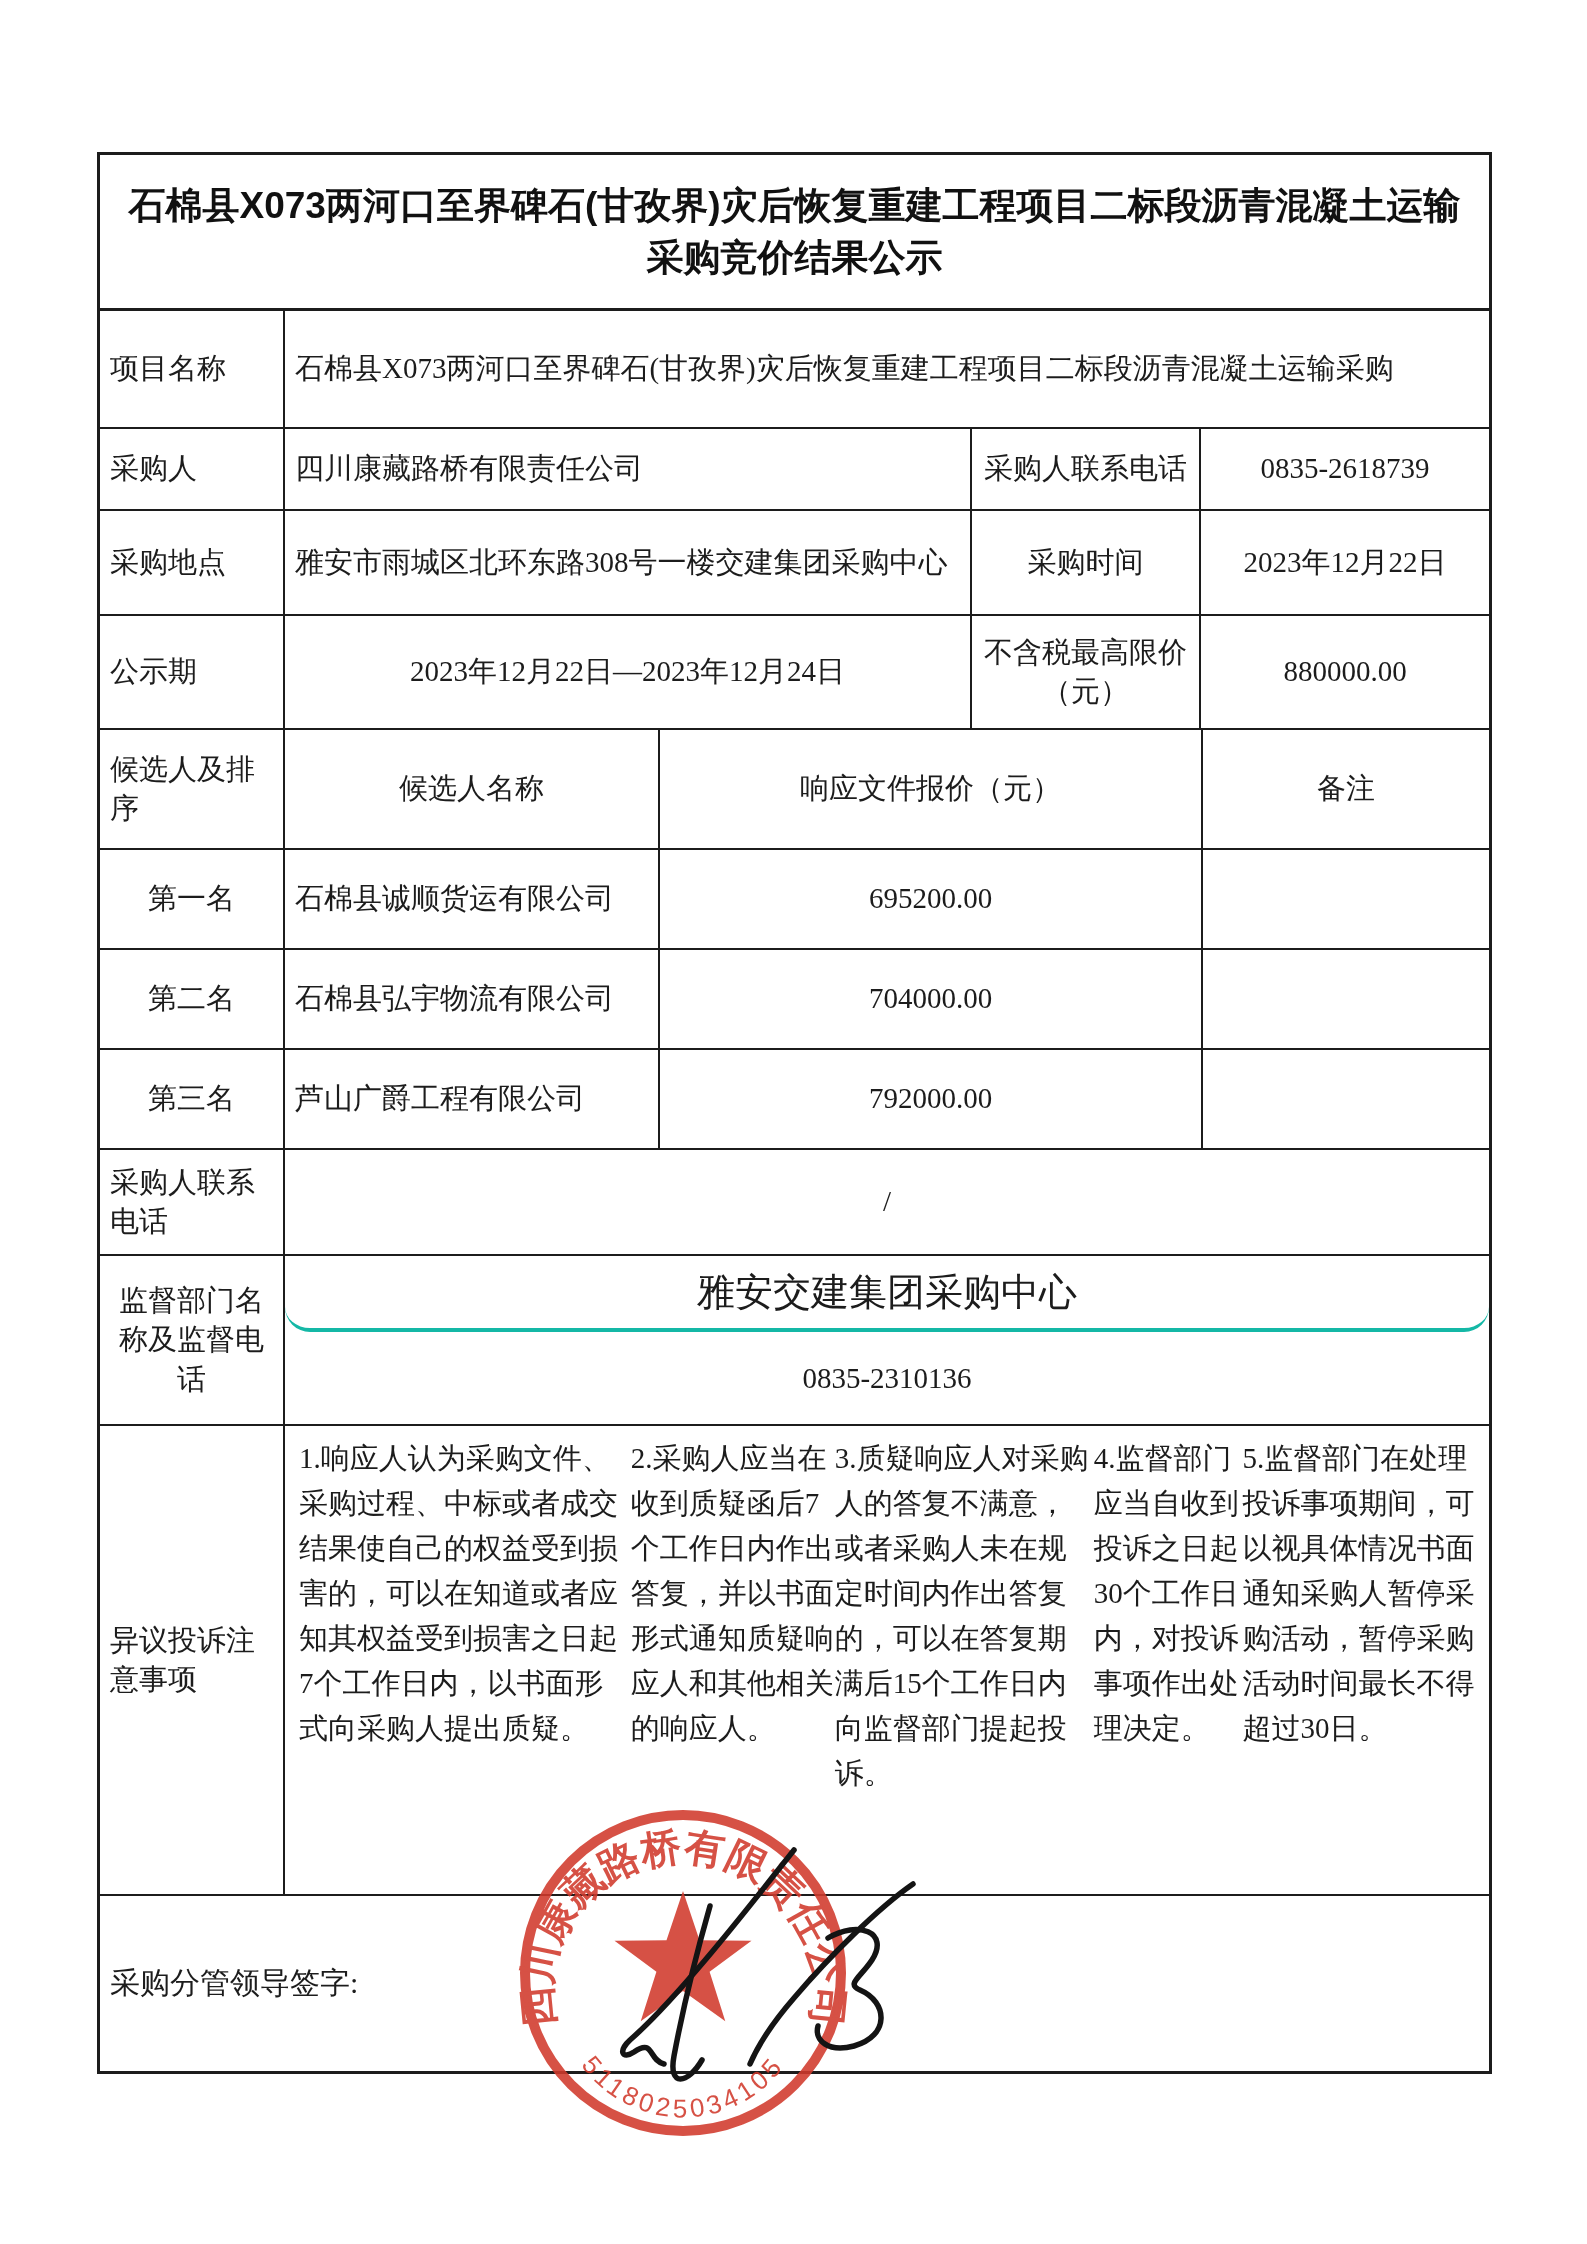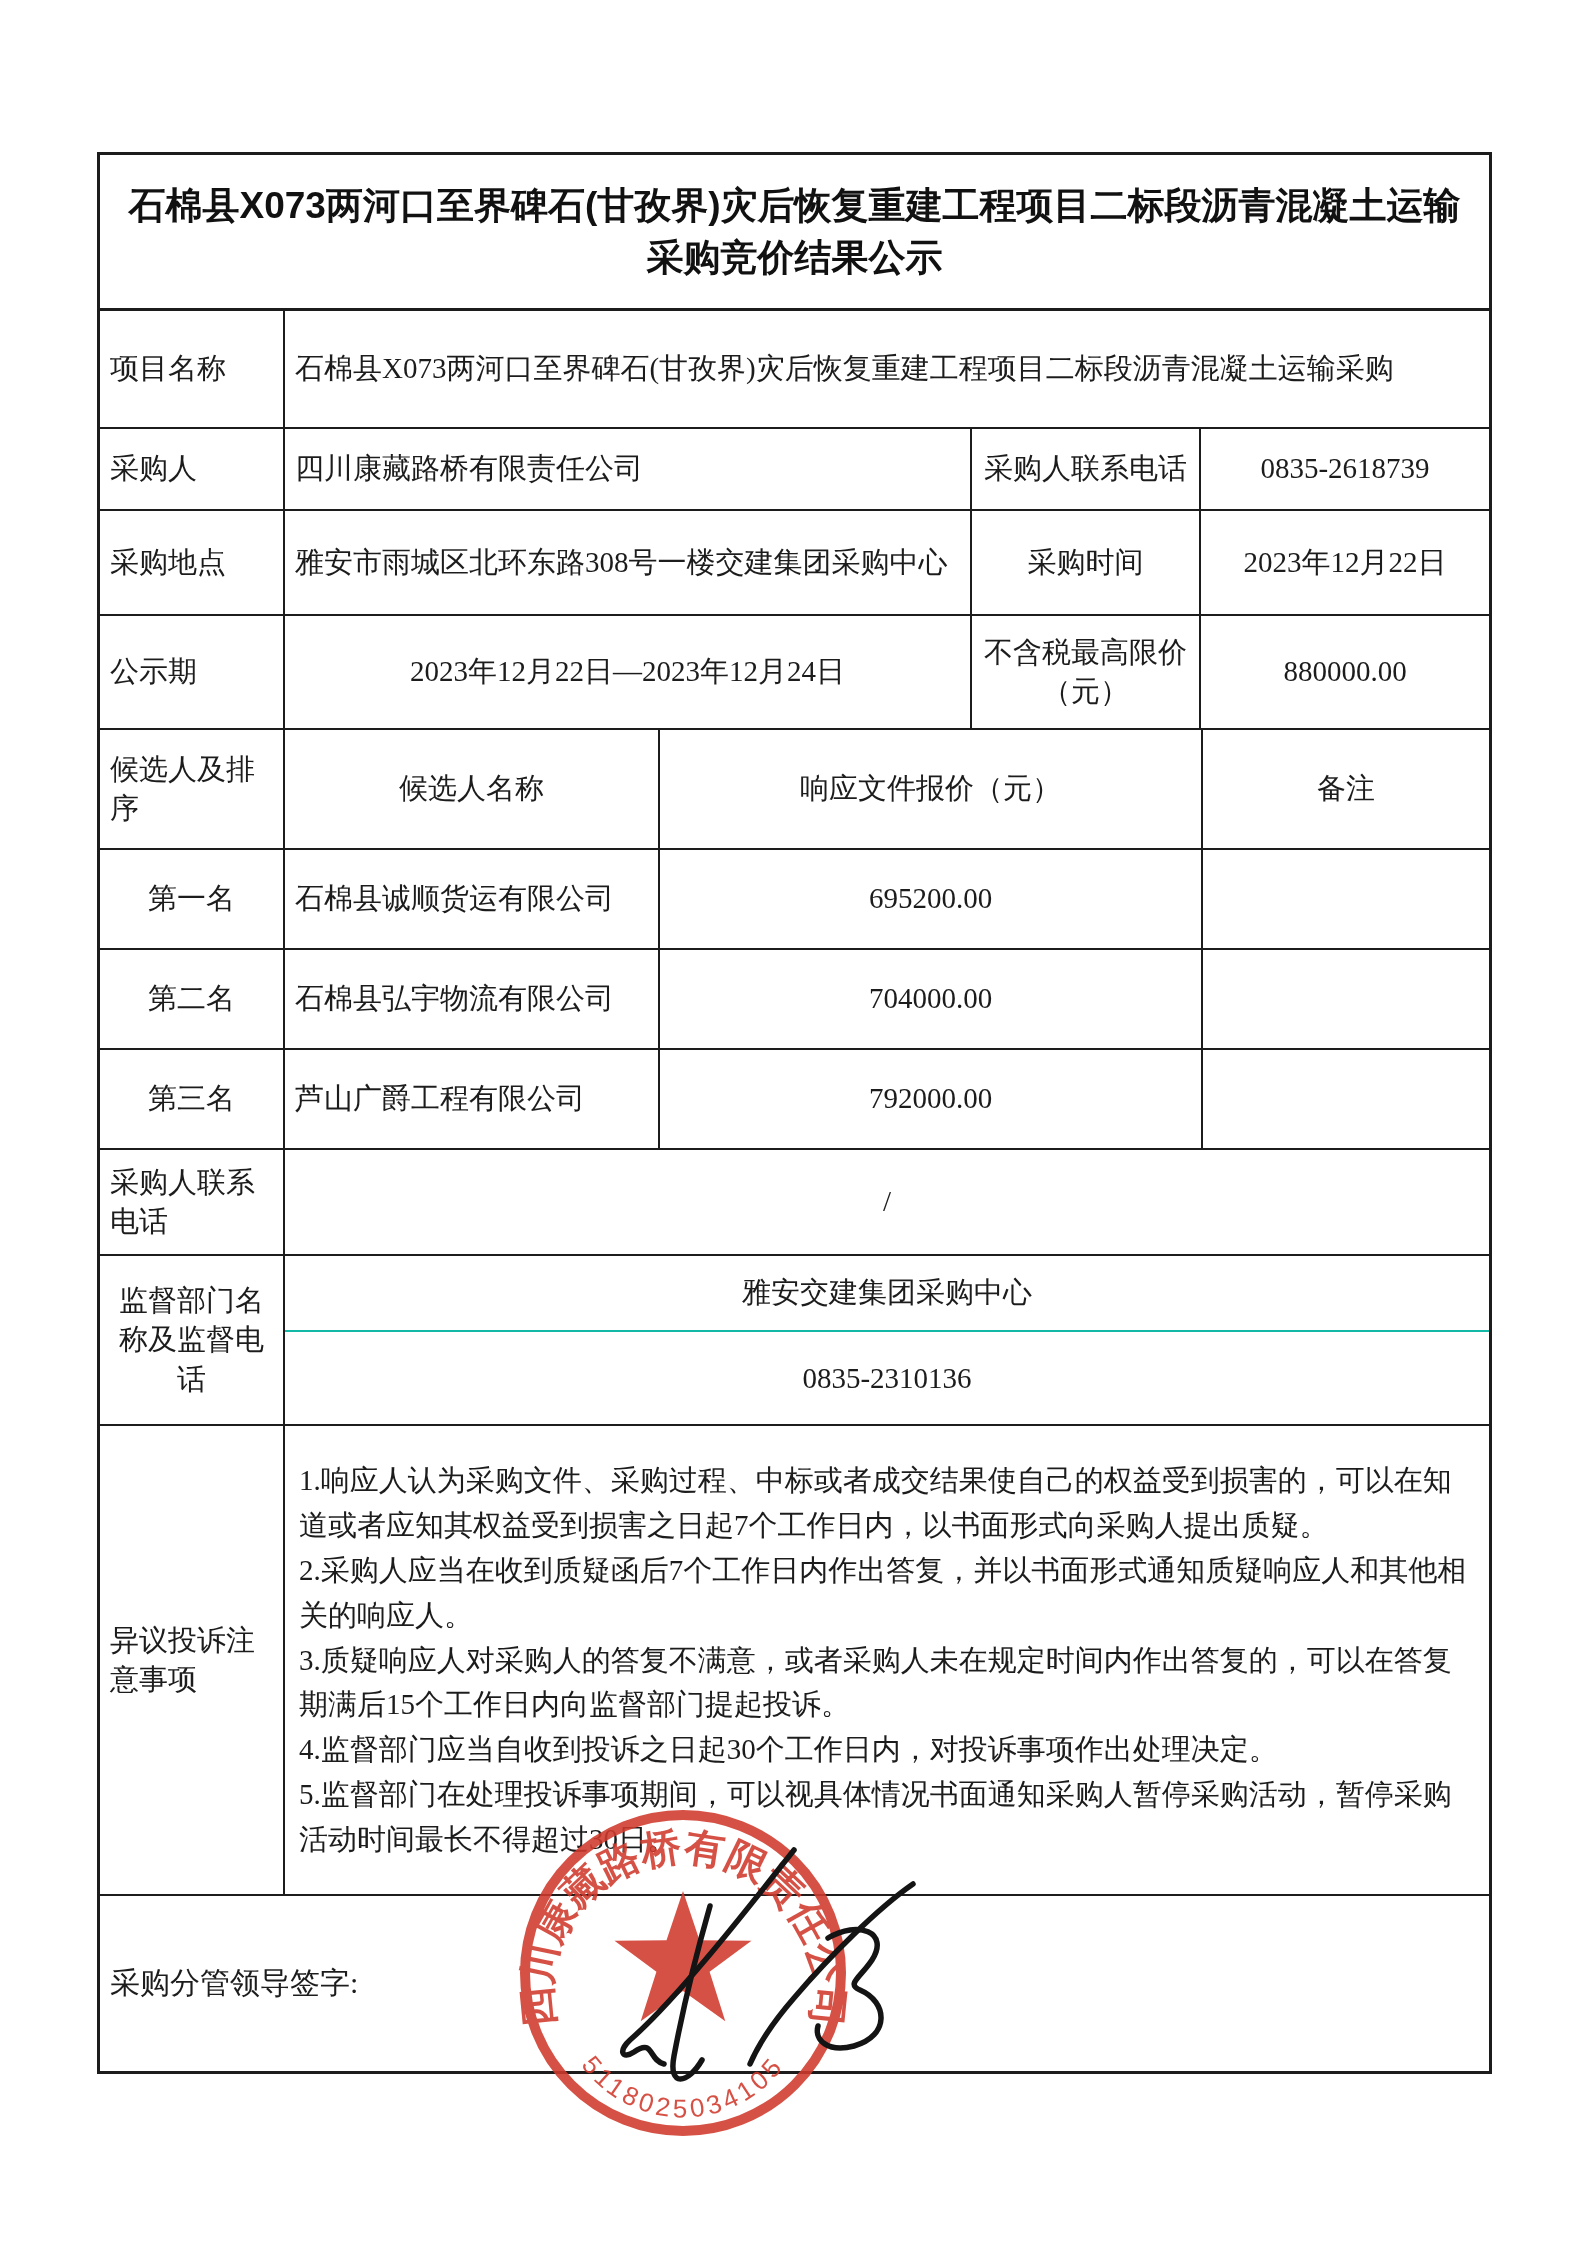--- a/index.html
+++ b/index.html
@@ -48,25 +48,25 @@
   }
   .r-project{height:118px;}
   .r-purchaser{height:82px;}
   .r-location{height:105px;}
   .r-period{height:114px;}
   .r-candhead{height:120px;}
   .r-cand{height:100px;}
   .r-other{height:106px;}
   .r-super{height:170px;}
   .super-stack{flex:1 1 auto;display:flex;flex-direction:column;}
-  .super-top{flex:0 0 76px;border-bottom:2px solid #14b8a6;display:flex;align-items:center;justify-content:center;font-size:29px;box-sizing:border-box;}
+  .super-top{flex:0 0 76px;border-bottom:4px solid #14b8a6;display:flex;align-items:center;justify-content:center;font-size:38px;box-sizing:border-box;border-radius:25px;}
   .super-bot{flex:1 1 auto;display:flex;align-items:center;justify-content:center;font-size:29px;}
   .r-objection{height:470px;}
   .obj-text{
-    flex:1 1 auto;display:flex;flex-direction:column;justify-content:center;
+    flex:1 1 auto;display:flex;flex-direction:row;justify-content:center;
     font-size:29px;line-height:1.55;padding:10px 14px;box-sizing:border-box;
   }
   .obj-text p{margin:0;}
   .r-sign{height:175px;border-bottom:none;}
   .sign-cell{flex:1 1 auto;border-right:none;align-items:center;font-size:30px;padding-left:10px;}
 
   .seal{position:absolute;left:498px;top:1788px;width:432px;height:372px;pointer-events:none;}
   .seal svg{display:block;width:100%;height:100%;}
   .seal-red{opacity:0.88;}
 </style>

